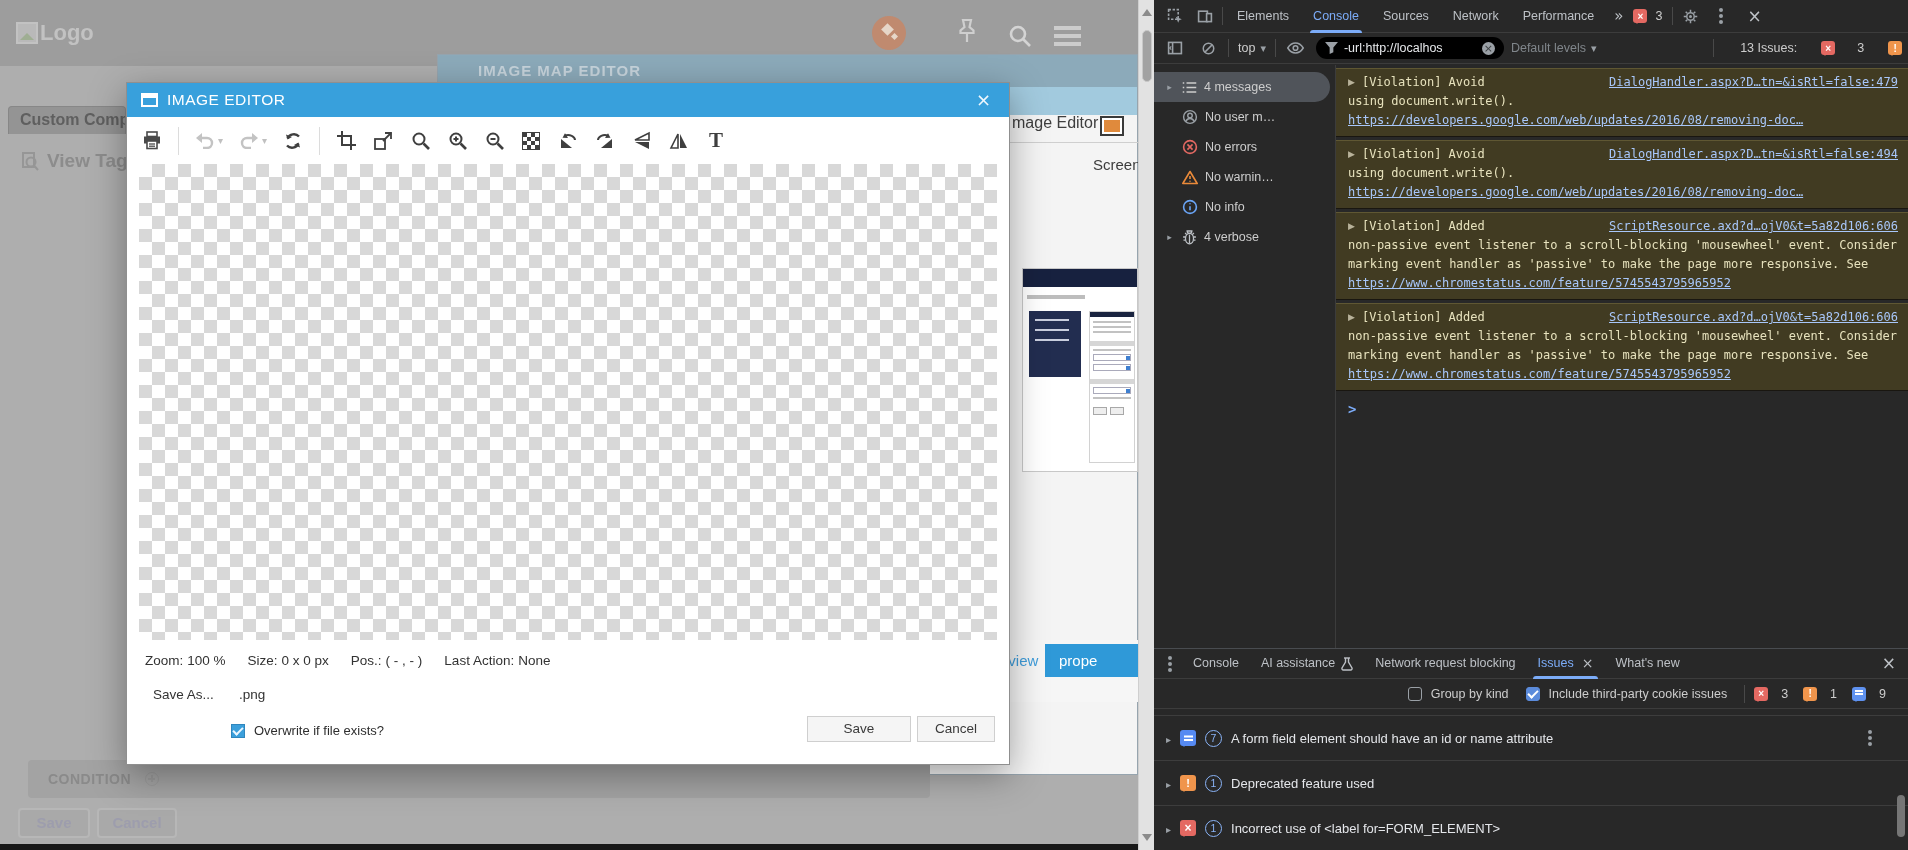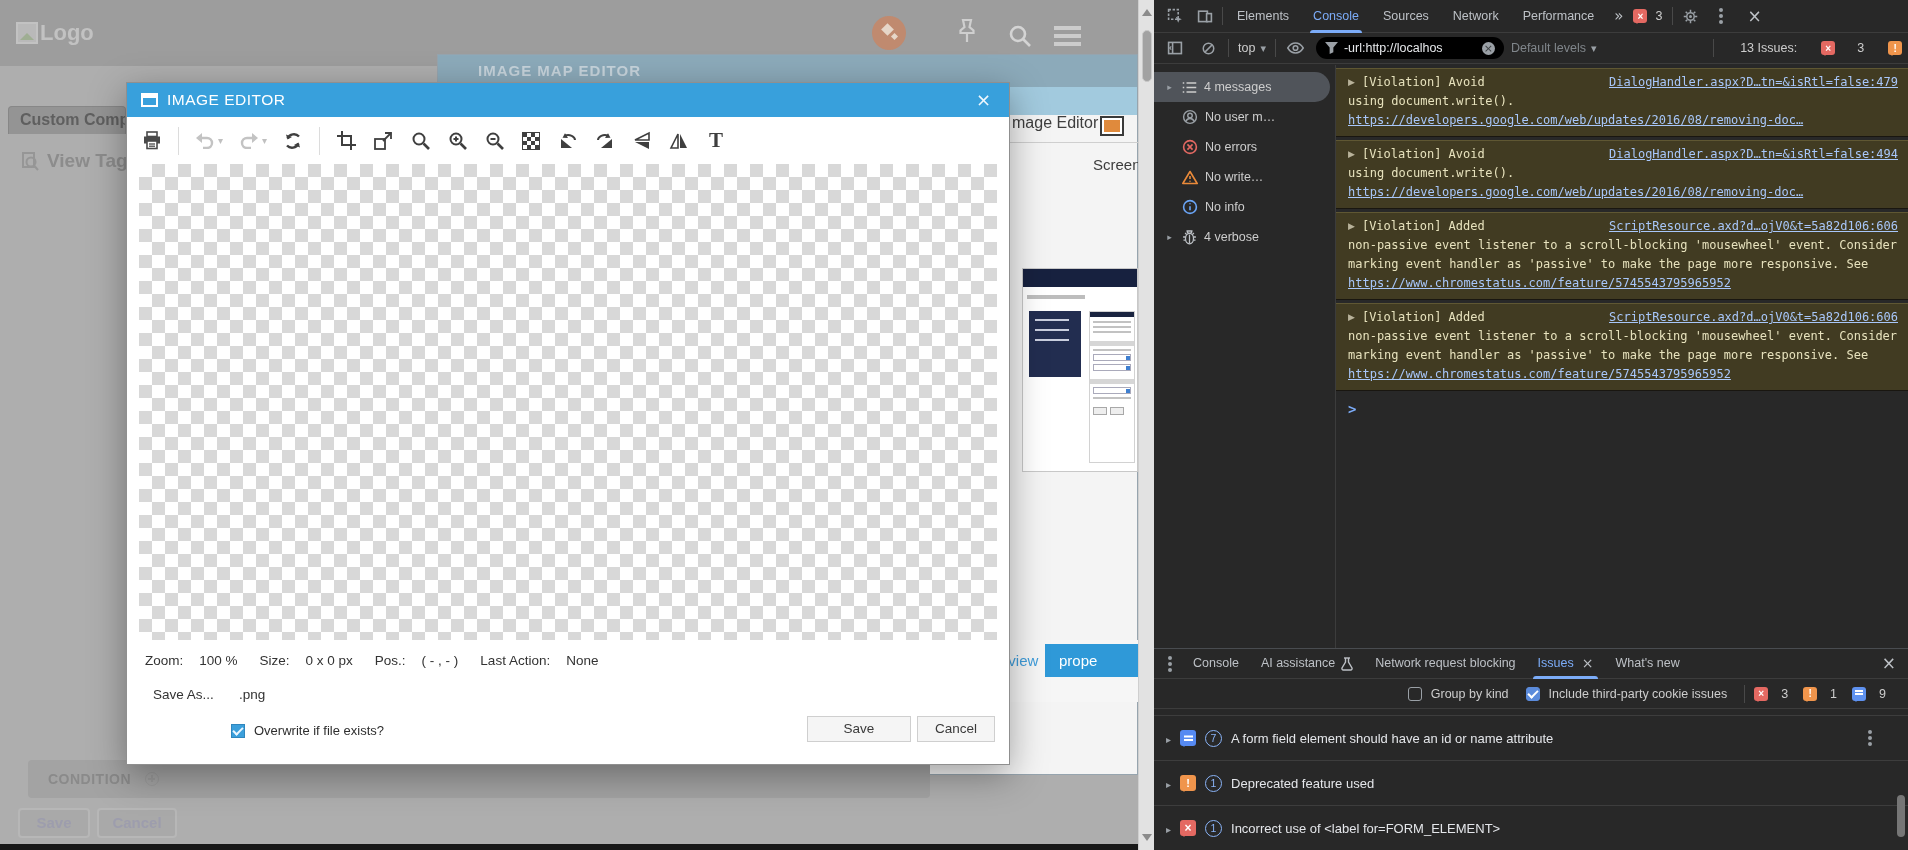--- a/index.html
+++ b/index.html
@@ -160,21 +160,21 @@
   .t-letter::before { content:"T"; }
   .flipx { transform:scaleX(-1); display:inline-flex; }
 
   .dlg-canvas { position:absolute; left:12px; top:81px; width:858px; height:476px; background-color:#fff;
     background-image:
       linear-gradient(45deg,#d8d8d8 25%,transparent 25%,transparent 75%,#d8d8d8 75%),
       linear-gradient(45deg,#d8d8d8 25%,transparent 25%,transparent 75%,#d8d8d8 75%);
     background-size:26px 26px; background-position:0 0,13px 13px; }
 
   .dlg-status { position:absolute; left:18px; top:570px; display:flex; gap:22px; font-size:13.5px; color:#333; }
-  .st-pair { display:flex; gap:16px; white-space:nowrap; }
+  .st-pair { display:flex; gap:4px; white-space:nowrap; }
   .dlg-savebar { position:absolute; left:26px; top:604px; display:flex; align-items:center; font-size:13.5px; color:#333; }
   .sa-label { width:76px; }
   .sa-input { width:318px; height:25px; border:1px solid #999; font-size:13.5px; padding:0 7px; font-family:"Liberation Sans",sans-serif; color:#111; }
   .sa-ext { margin-left:10px; }
   .dlg-check { position:absolute; left:104px; top:640px; display:flex; align-items:center; gap:9px; font-size:13px; color:#2e2e2e; }
   .cb-blue { width:14px; height:14px; background:#3b9fdb; border:1px solid #2f86bd; flex:none; }
   .cb-blue::after { content:""; display:block; width:8px; height:4px; border-left:2px solid #eaf6ff; border-bottom:2px solid #eaf6ff; transform:rotate(-45deg); margin:2.5px auto 0; }
   .dlg-btn { position:absolute; top:633px; height:26px; background:#f5f5f5; border:1px solid #cfcfcf; font-size:13.5px; color:#3a3a3a; text-align:center; line-height:24px; }
   .dlg-save { left:680px; width:104px; }
   .dlg-cancel { left:790px; width:78px; }
@@ -390,21 +390,21 @@
             </svg>
           <span class="sb-label">No errors</span>
         </div>
         <div class="sb-item">
           <span class="sb-caret"></span>
           <svg width="16" height="15" viewBox="0 0 20 18" fill="none" stroke="#ea8a3a" stroke-width="2">
               <path d="M10 1.5L19 16.5H1z" stroke-linejoin="round"></path>
               <line x1="10" y1="7" x2="10" y2="11"></line>
               <circle cx="10" cy="13.6" r="0.9" fill="#ea8a3a" stroke="none"></circle>
             </svg>
-          <span class="sb-label">No write…</span>
+          <span class="sb-label">No warnin…</span>
         </div>
         <div class="sb-item">
           <span class="sb-caret"></span>
           <svg width="16" height="16" viewBox="0 0 20 20" fill="none" stroke="#6aa5f7" stroke-width="2">
               <circle cx="10" cy="10" r="8"></circle>
               <line x1="10" y1="9" x2="10" y2="14"></line>
               <circle cx="10" cy="6" r="0.9" fill="#6aa5f7" stroke="none"></circle>
             </svg>
           <span class="sb-label">No info</span>
         </div>

